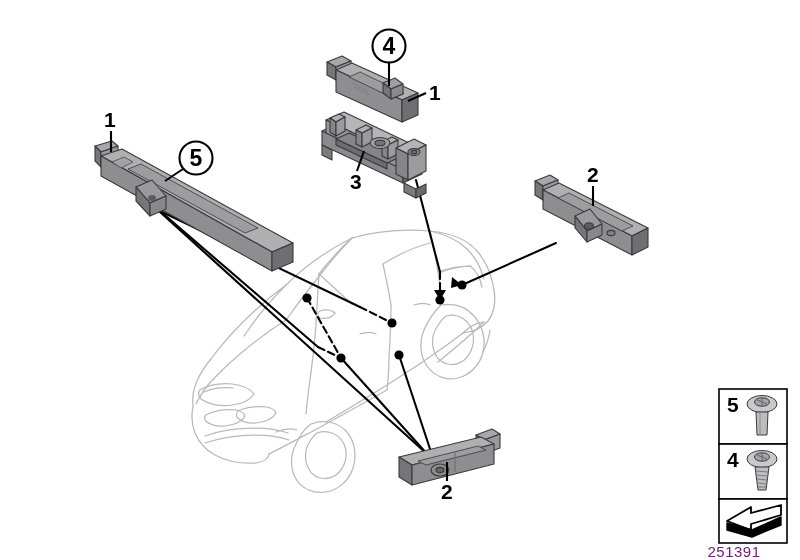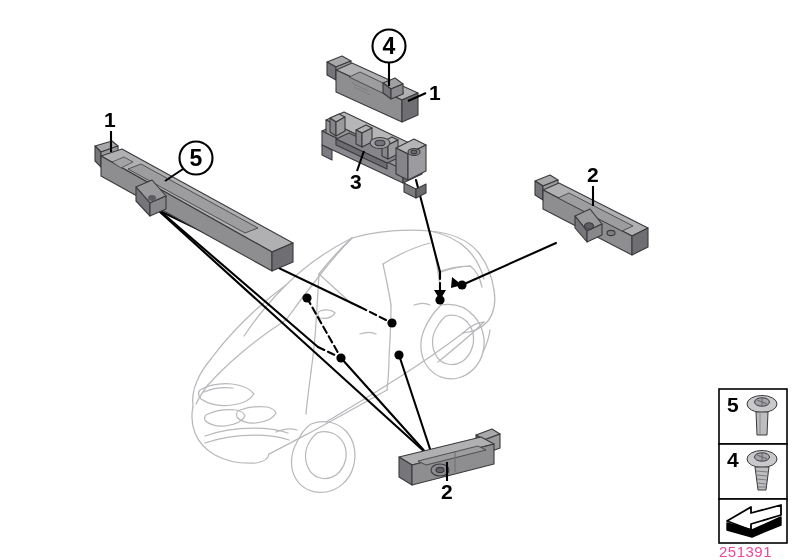--- a/index.html
+++ b/index.html
@@ -337,16 +337,16 @@
 <div style="position:absolute;left:350px;top:170px;font-size:21px;font-weight:bold;color:#000;">3</div>
 
 <div style="position:absolute;left:587px;top:163px;font-size:21px;font-weight:bold;color:#000;">2</div>
 
 <div style="position:absolute;left:441px;top:480px;font-size:21px;font-weight:bold;color:#000;">2</div>
 
 <div style="position:absolute;left:727px;top:393px;font-size:21px;font-weight:bold;color:#000;">5</div>
 
 <div style="position:absolute;left:727px;top:448px;font-size:21px;font-weight:bold;color:#000;">4</div>
 
-<div style="position:absolute;left:719px;top:543px;width:68px;
-            font-size:15px;color:#ec4899;letter-spacing:0.5px;">251391</div>
+<div style="position:absolute;left:700px;top:543px;width:68px;text-align:center;
+            font-size:15px;color:#701a75;letter-spacing:0.5px;">251391</div>
 
 </div>
 
 </body></html>

